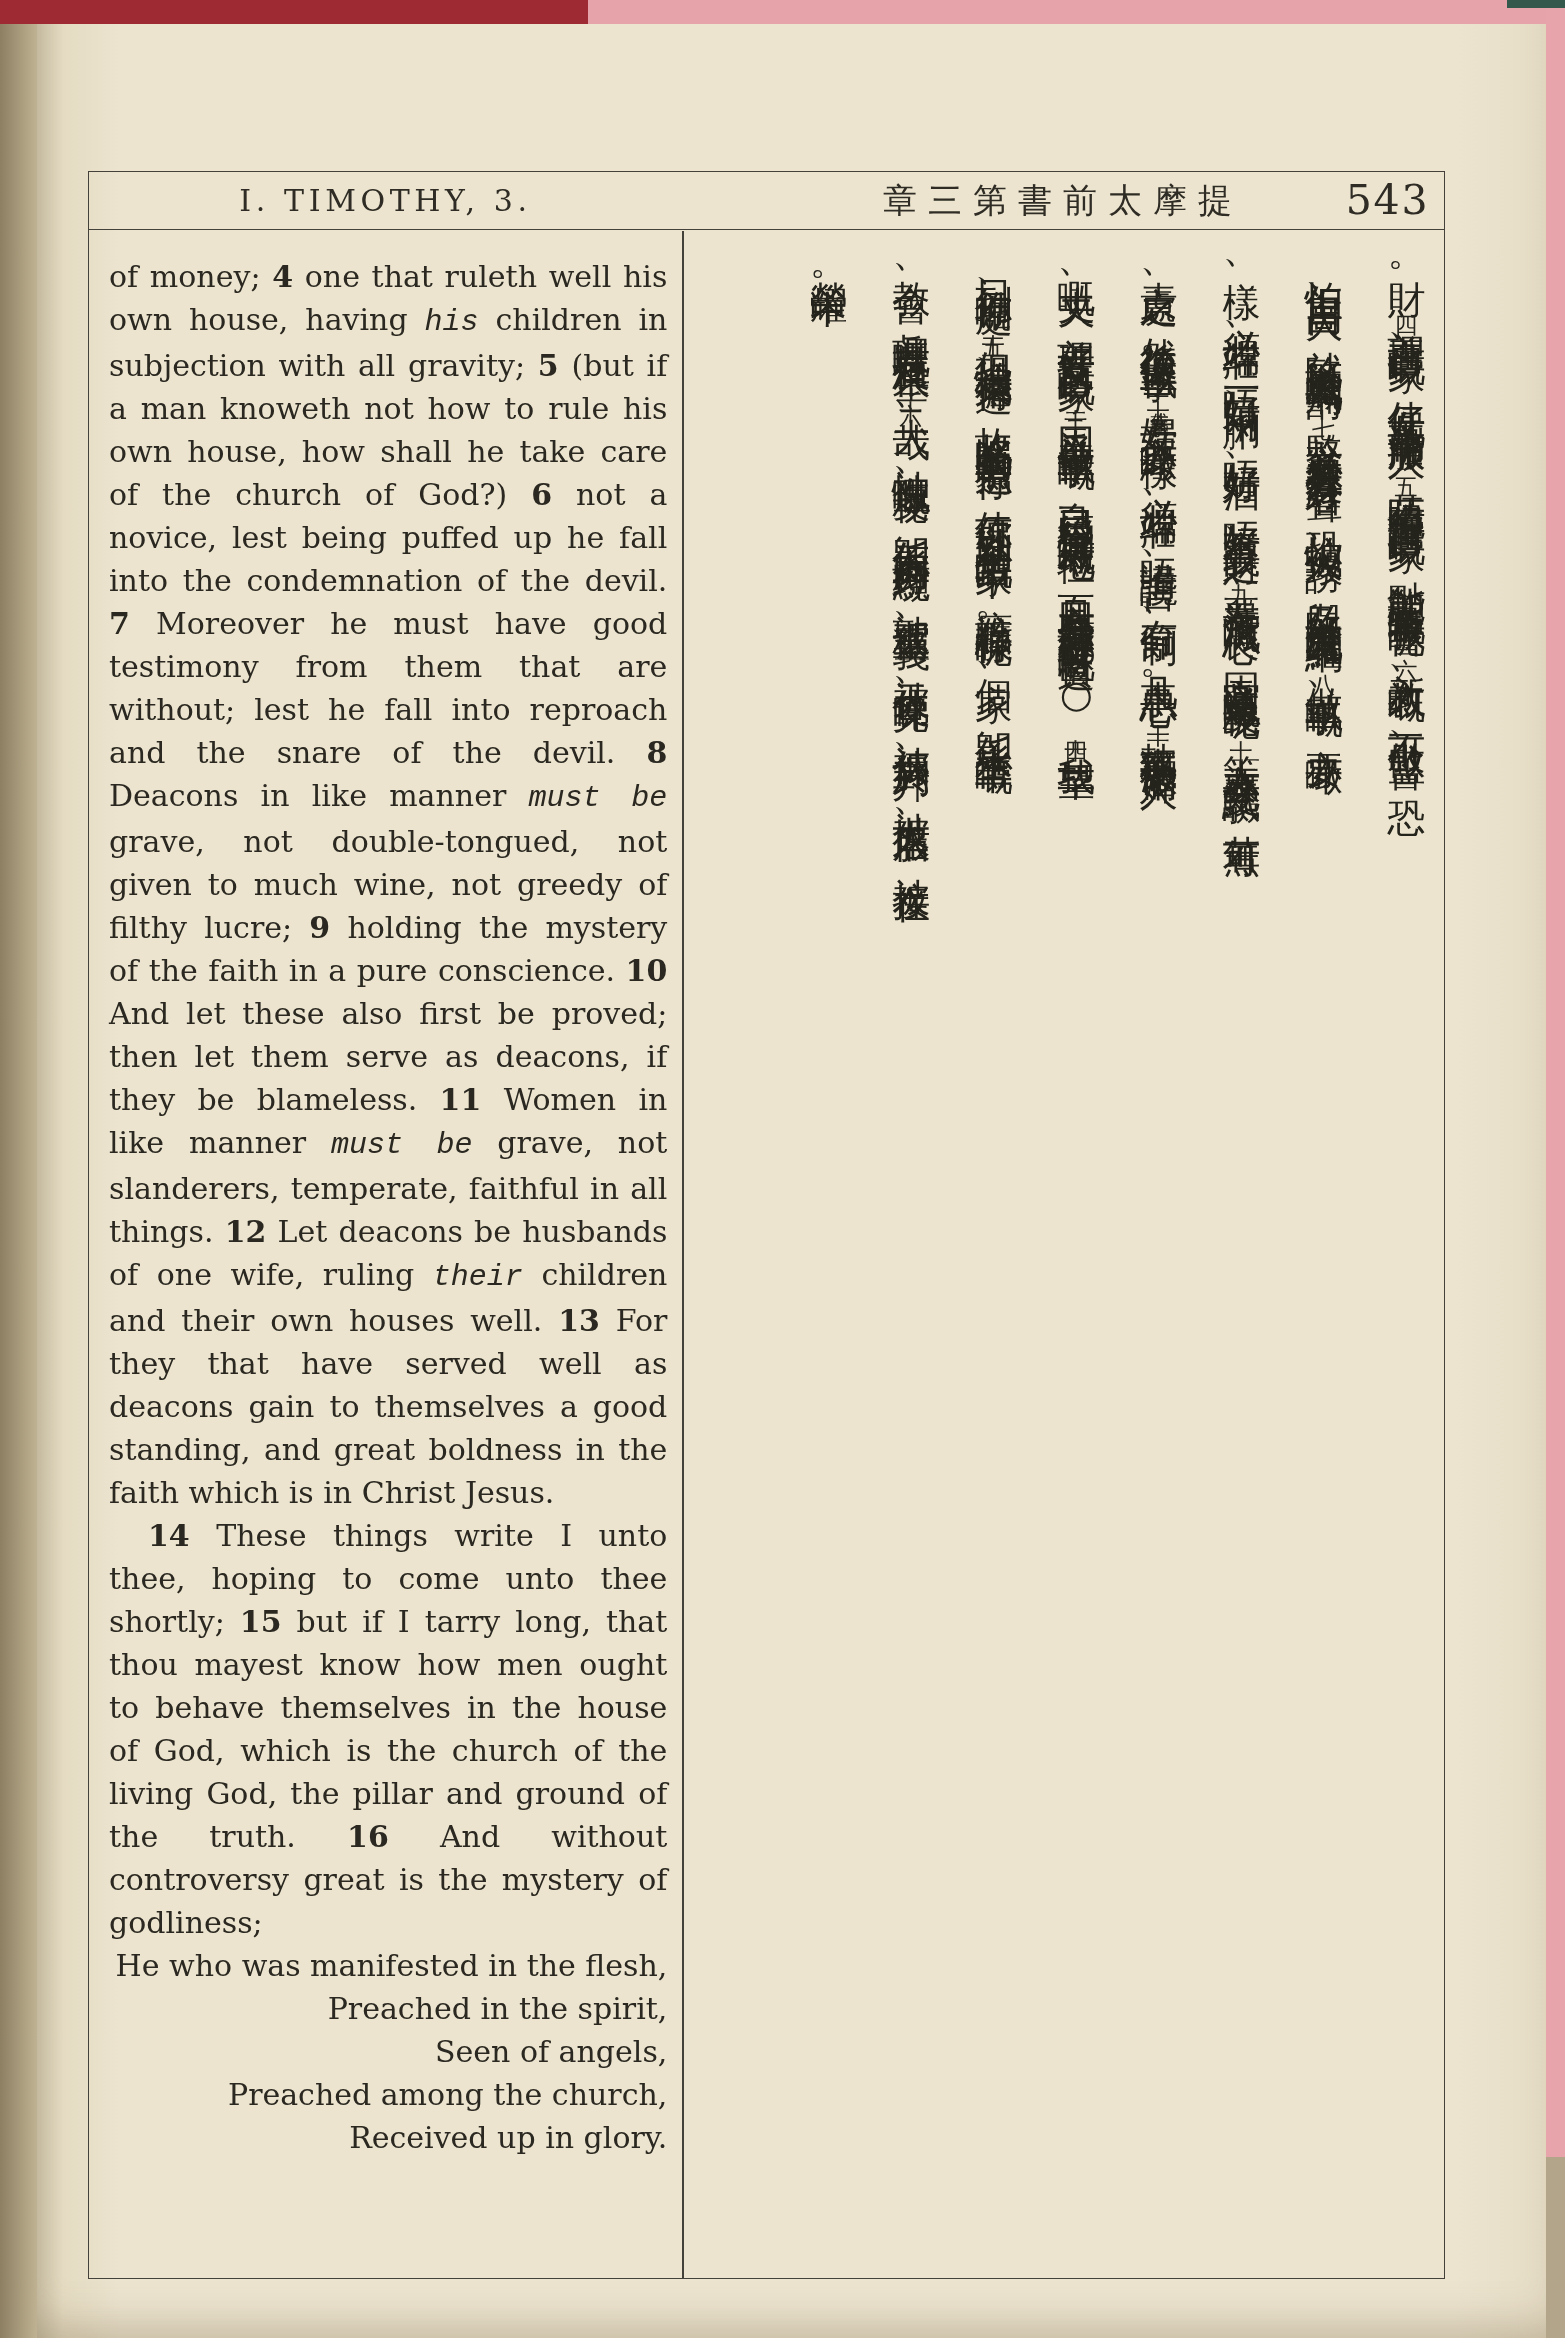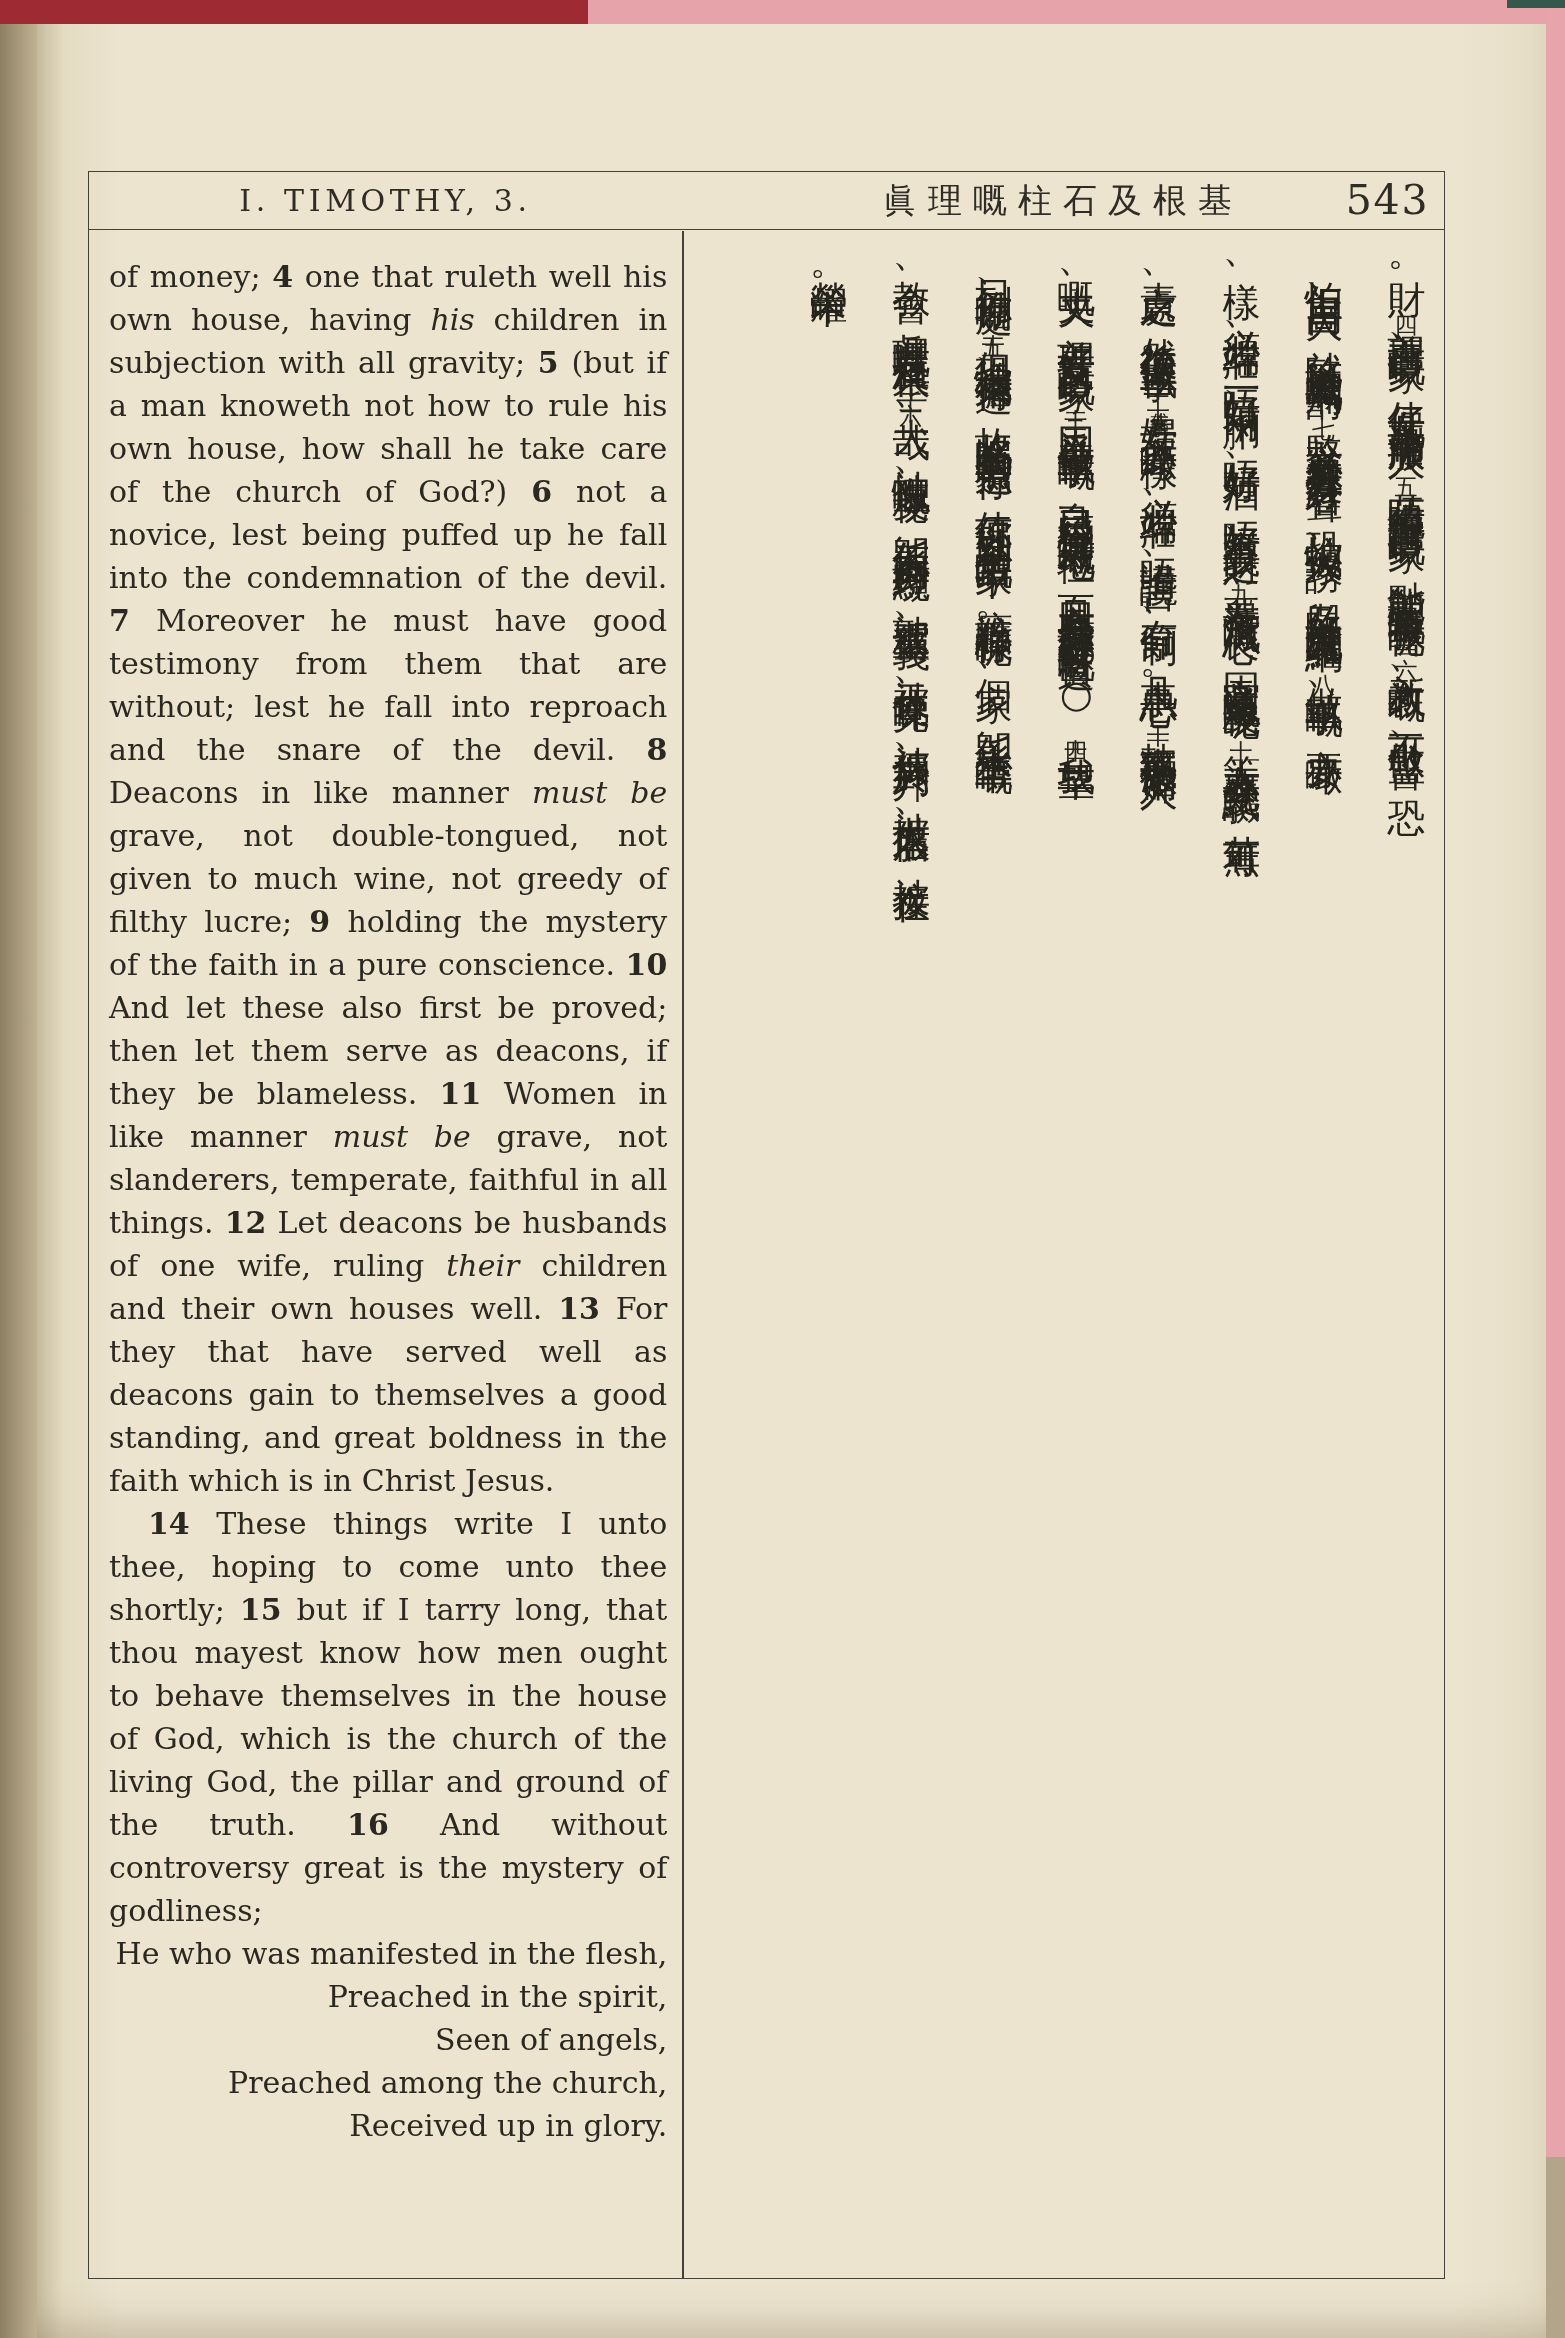--- a/index.html
+++ b/index.html
@@ -46,21 +46,21 @@
   
   .col-en{
     width:593px;box-sizing:border-box;
     padding:24px 14.7px 18.4px 20px;
     font-size:30px;line-height:43px;
     text-align:justify;color:#2a2820;
   }
   .col-en p{margin:0;}
   .col-en p.indent{text-indent:39px;}
   .b{font-weight:bold;}
-  .i{font-style:italic;}
+  .i{font-style:italic;font-family:Liberation Mono, monospace;}
   .poem{text-align:right;line-height:43px;}
 
   .divider{width:1.8px;background:#44403a;}
 
   
   .col-cn{
     flex:1;box-sizing:border-box;
     writing-mode:vertical-rl;
     padding:20px 16.5px 18.4px 9.2px;
     font-size:38px;line-height:1.12;letter-spacing:4.6px;
@@ -77,21 +77,21 @@
 <div class="edge-top-pink"></div>
 <div class="edge-top-red"></div>
 <div class="edge-corner-teal"></div>
 <div class="edge-right-pink"></div>
 
 <div class="sheet">
   <div class="frame">
     <div class="header">
       <div class="h-left">I. TIMOTHY, 3.</div>
       <div class="h-right">
-        <div class="h-cn">眞理嘅柱石及根基</div>
+        <div class="h-cn">章三第書前太摩提</div>
         <div class="h-num">543</div>
       </div>
     </div>
     <div class="content">
       <div class="col-en" id="col-en">
           <p class=""><span>of money; </span><span class="b">4</span><span> one that ruleth well his own house, having </span><span class="i">his</span><span> children in subjection with all gravity; </span><span class="b">5</span><span> (but if a man knoweth not how to rule his own house, how shall he take care of the church of God?) </span><span class="b">6</span><span> not a novice, lest being puffed up he fall into the condemnation of the devil. </span><span class="b">7</span><span> Moreover he must have good testimony from them that are without; lest he fall into reproach and the snare of the devil. </span><span class="b">8</span><span> Deacons in like manner </span><span class="i">must be</span><span> grave, not double-tongued, not given to much wine, not greedy of filthy lucre; </span><span class="b">9</span><span> holding the mystery of the faith in a pure conscience. </span><span class="b">10</span><span> And let these also first be proved; then let them serve as deacons, if they be blameless. </span><span class="b">11</span><span> Women in like manner </span><span class="i">must be</span><span> grave, not slanderers, temperate, faithful in all things. </span><span class="b">12</span><span> Let deacons be husbands of one wife, ruling </span><span class="i">their</span><span> children and their own houses well. </span><span class="b">13</span><span> For they that have served well as deacons gain to themselves a good standing, and great boldness in the faith which is in Christ Jesus.</span></p>
           <p class="indent"><span class="b">14</span><span> These things write I unto thee, hoping to come unto thee shortly; </span><span class="b">15</span><span> but if I tarry long, that thou mayest know how men ought to behave themselves in the house of God, which is the church of the living God, the pillar and ground of the truth. </span><span class="b">16</span><span> And without controversy great is the mystery of godliness;</span></p>
           <div class="poem">He who was manifested in the flesh,</div>
           <div class="poem">Preached in the spirit,</div>
           <div class="poem">Seen of angels,</div>

